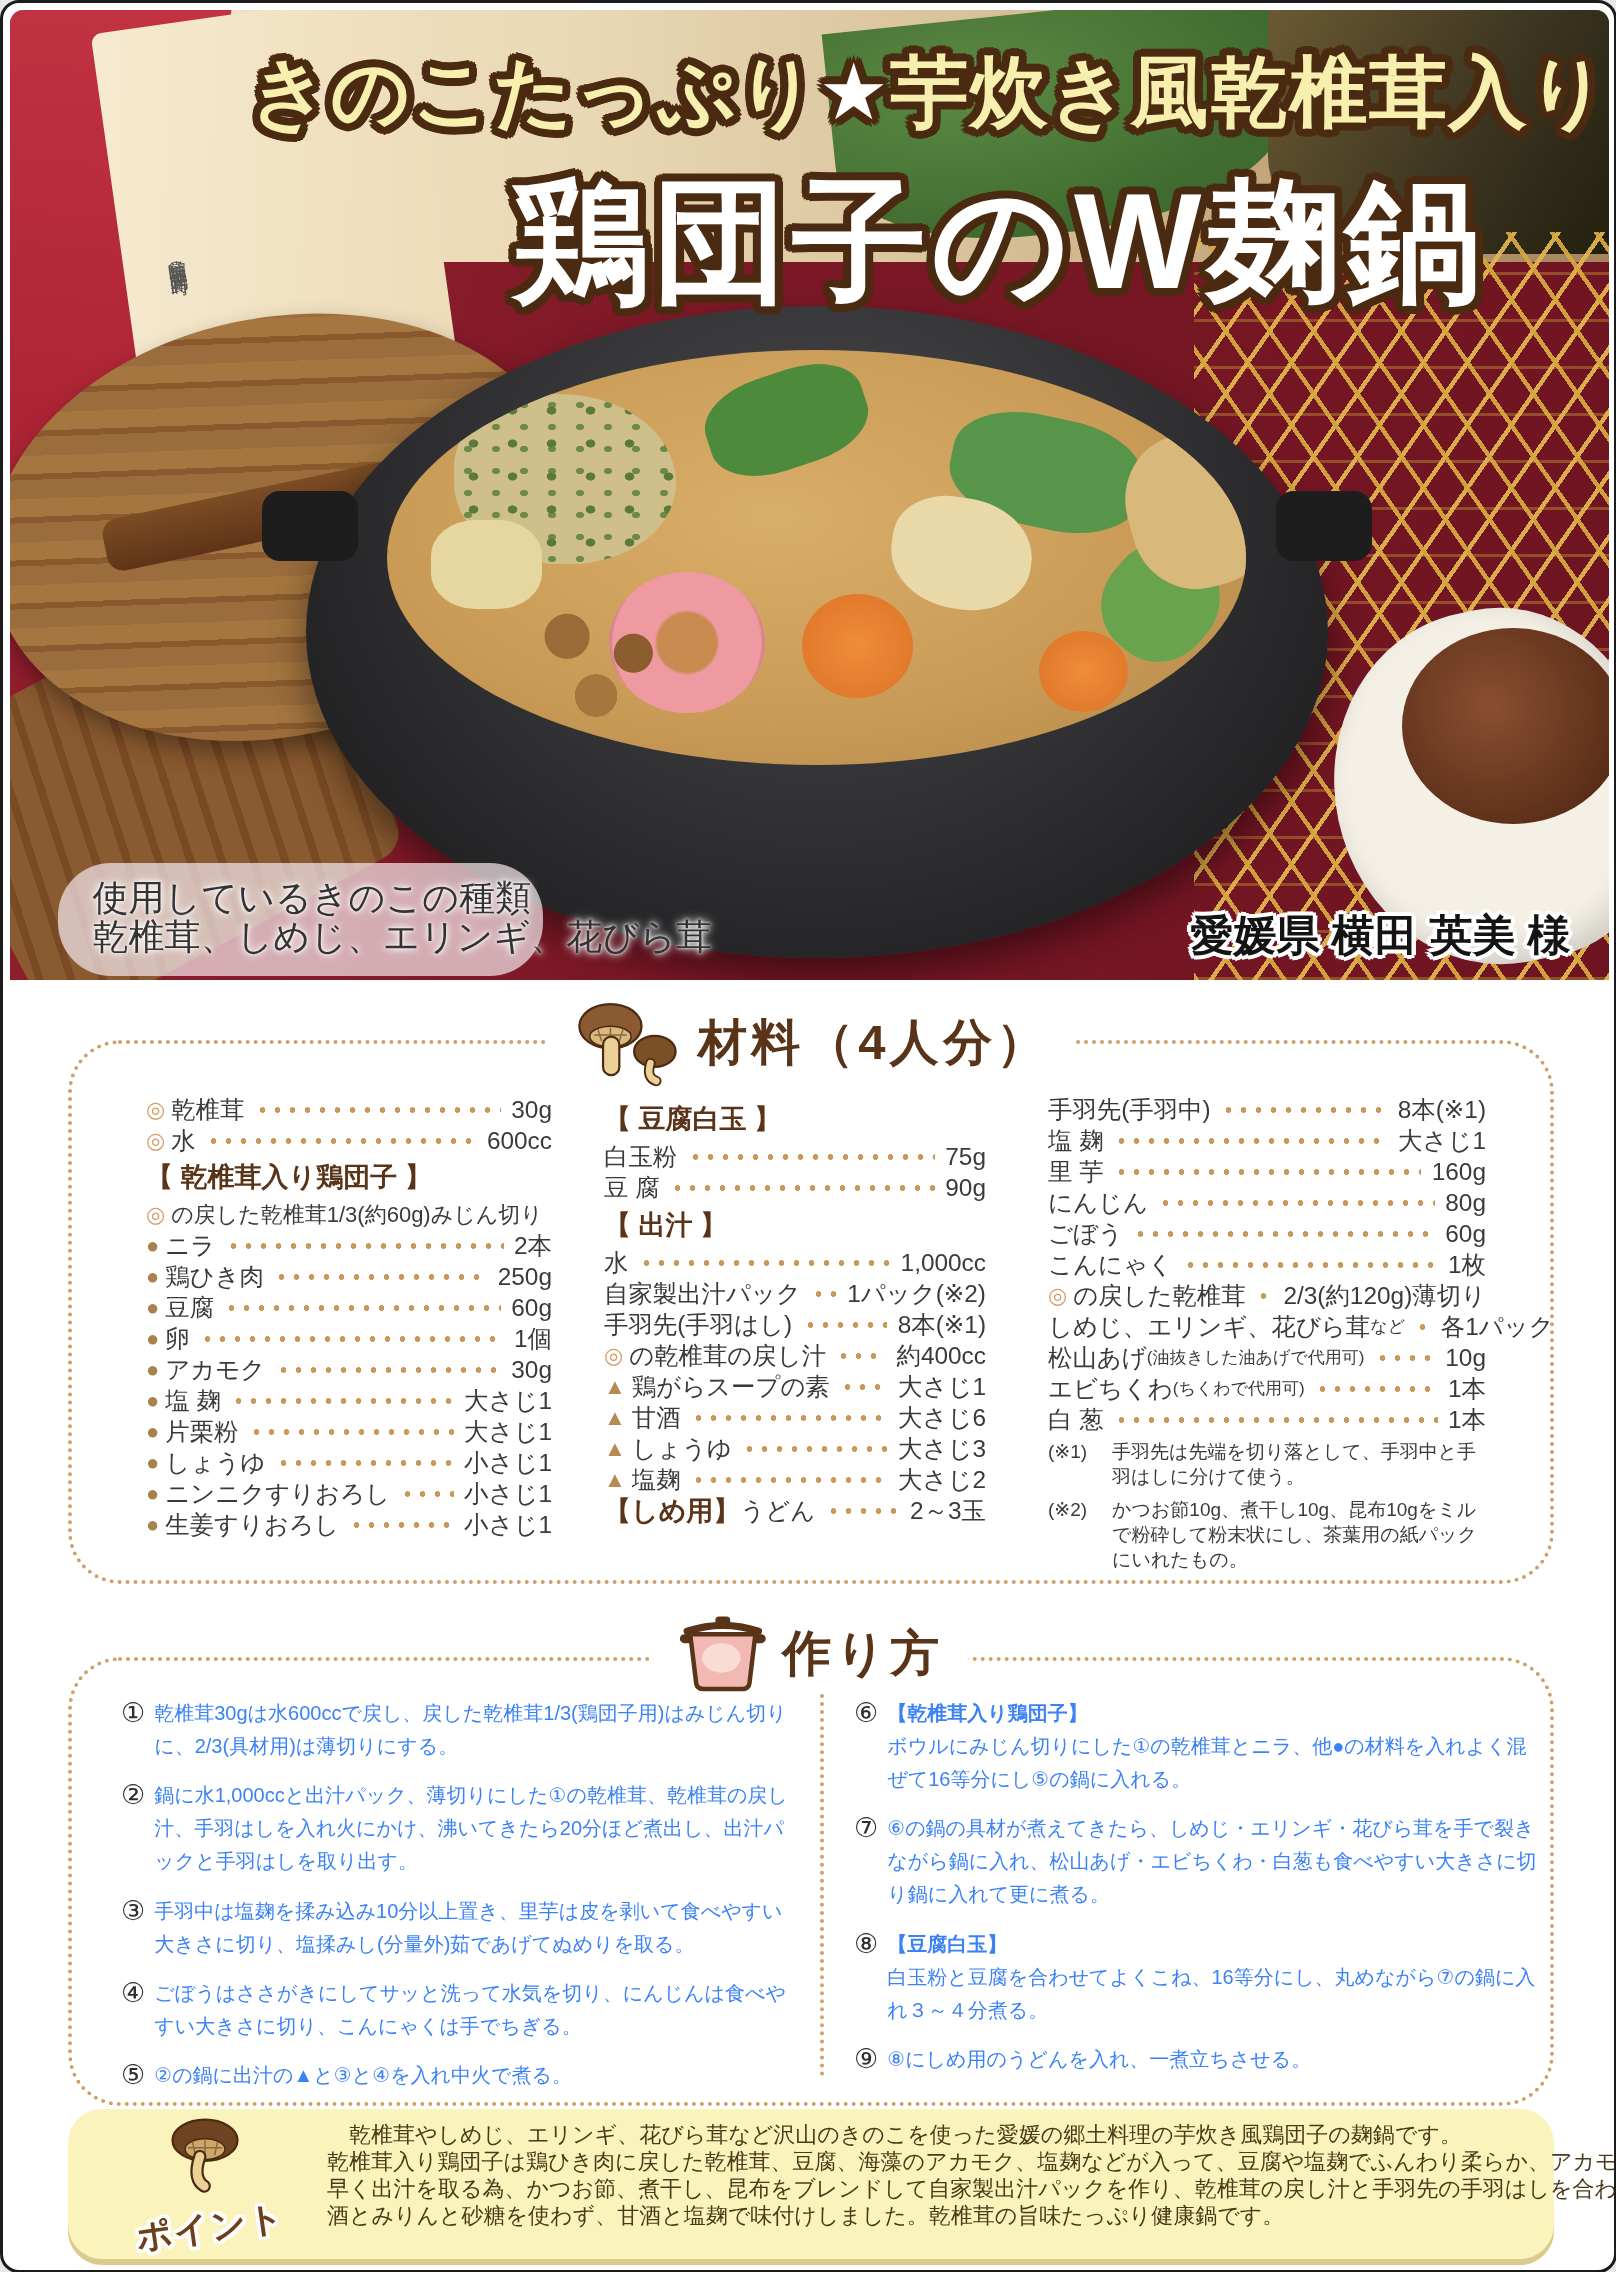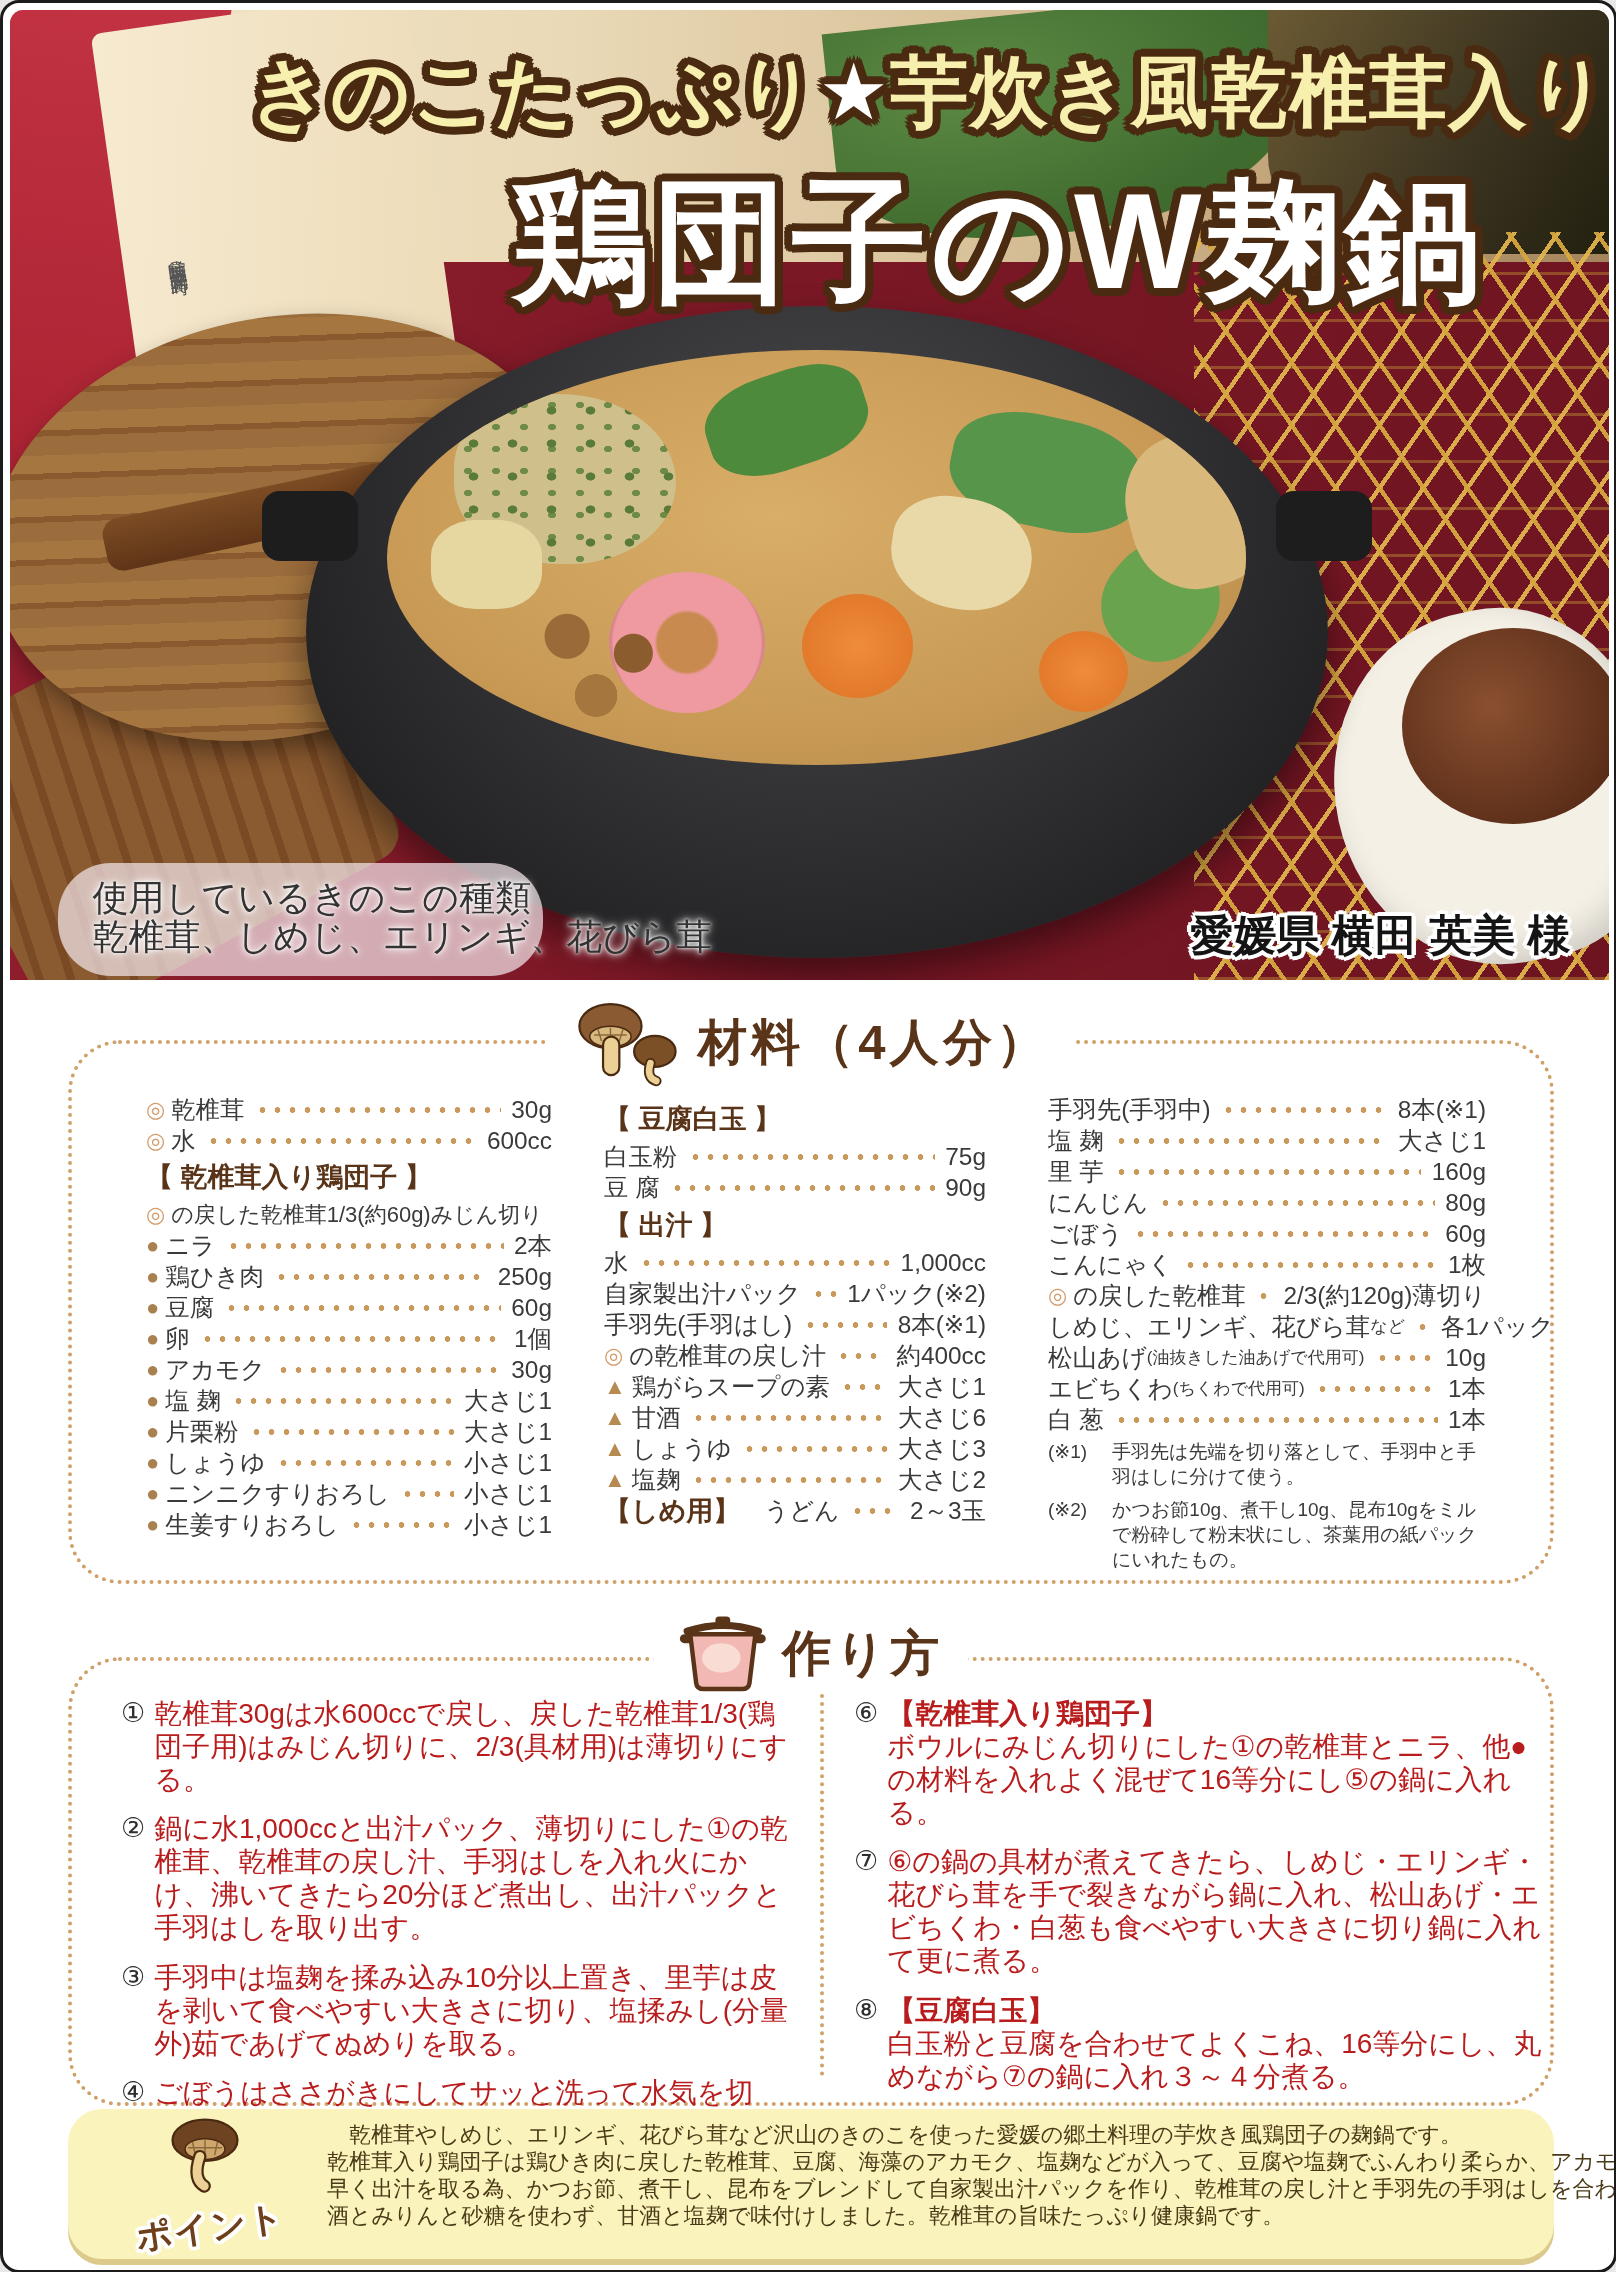--- a/index.html
+++ b/index.html
@@ -82,32 +82,32 @@
   .ing-row{display:flex;align-items:center;font-size:24.4px;color:#3a3a3a;height:25px;margin-bottom:6px;white-space:nowrap;}
   .mark{flex:none;margin-right:6px;font-size:22px;}
   .mark-w{color:#d49d6b;} .mark-b{color:#a9814e;} .mark-t{color:#b68a51;}
   .ing-name{flex:none;}
   .ing-small{font-size:17px;}
   .leader{flex:1 1 15px;height:6px;margin:0 10.4px;min-width:15px;
      background:radial-gradient(circle closest-side,#c9995c 2.6px,transparent 3.1px) left center/15px 6px repeat-x;}
   .amt{flex:none;}
   .ing-header{font-size:27px;font-weight:bold;color:#5a3418;margin:4.4px 0 7.4px 0;white-space:nowrap;}
   .ing-plain{display:flex;align-items:center;font-size:22px;color:#3a3a3a;height:25px;margin-bottom:6px;white-space:nowrap;}
-  .inline-hd{flex:none;font-size:27px;font-weight:bold;color:#5a3418;margin-right:24px;}
+  .inline-hd{flex:none;font-size:27px;font-weight:bold;color:#5a3418;margin-right:0;}
   .ing-note{display:flex;font-size:19px;line-height:25px;color:#3a3a3a;margin-top:7.4px;}
   .note-label{flex:none;width:64px;}
   .note-text{flex:1;white-space:normal;}
   
   .steps{position:absolute;top:36px;}
   .steps-left{left:49px;width:674px;}
   .steps-right{left:782px;width:689px;}
   .col-divider{position:absolute;left:748px;top:33px;height:382px;width:0;border-left:4.4px dotted #cfa068;}
   .step{display:flex;gap:9px;margin-bottom:16.3px;}
   .step-num{flex:none;font-size:27px;color:#2f2f2f;line-height:33px;}
-  .step-body{flex:1;font-size:28px;line-height:33px;color:#b91c1c;}
+  .step-body{flex:1;font-size:20px;line-height:33px;color:#3b82f6;}
   .step-header{font-weight:bold;}
   
   .points{position:absolute;left:65px;top:2106px;width:1486px;height:150px;background:#faf3bb;border-radius:34px;
      box-shadow:0 6px 0 #dcc98c;}
   .points-icon{position:absolute;left:89px;top:6px;}
   .points-label{position:absolute;left:68px;top:95px;font-size:35px;font-weight:bold;color:#6d3f1a;letter-spacing:1.5px;
      text-shadow:-3.7px 0 0 #fff,3.7px 0 0 #fff,0 -3.7px 0 #fff,0 3.7px 0 #fff,-3px -3px 0 #fff,3px -3px 0 #fff,-3px 3px 0 #fff,3px 3px 0 #fff;
      transform:rotate(-8deg);}
   .points-text{position:absolute;left:259px;top:12px;right:30px;}
   .points-text div{font-size:22px;line-height:27px;color:#4a3a18;white-space:nowrap;}

